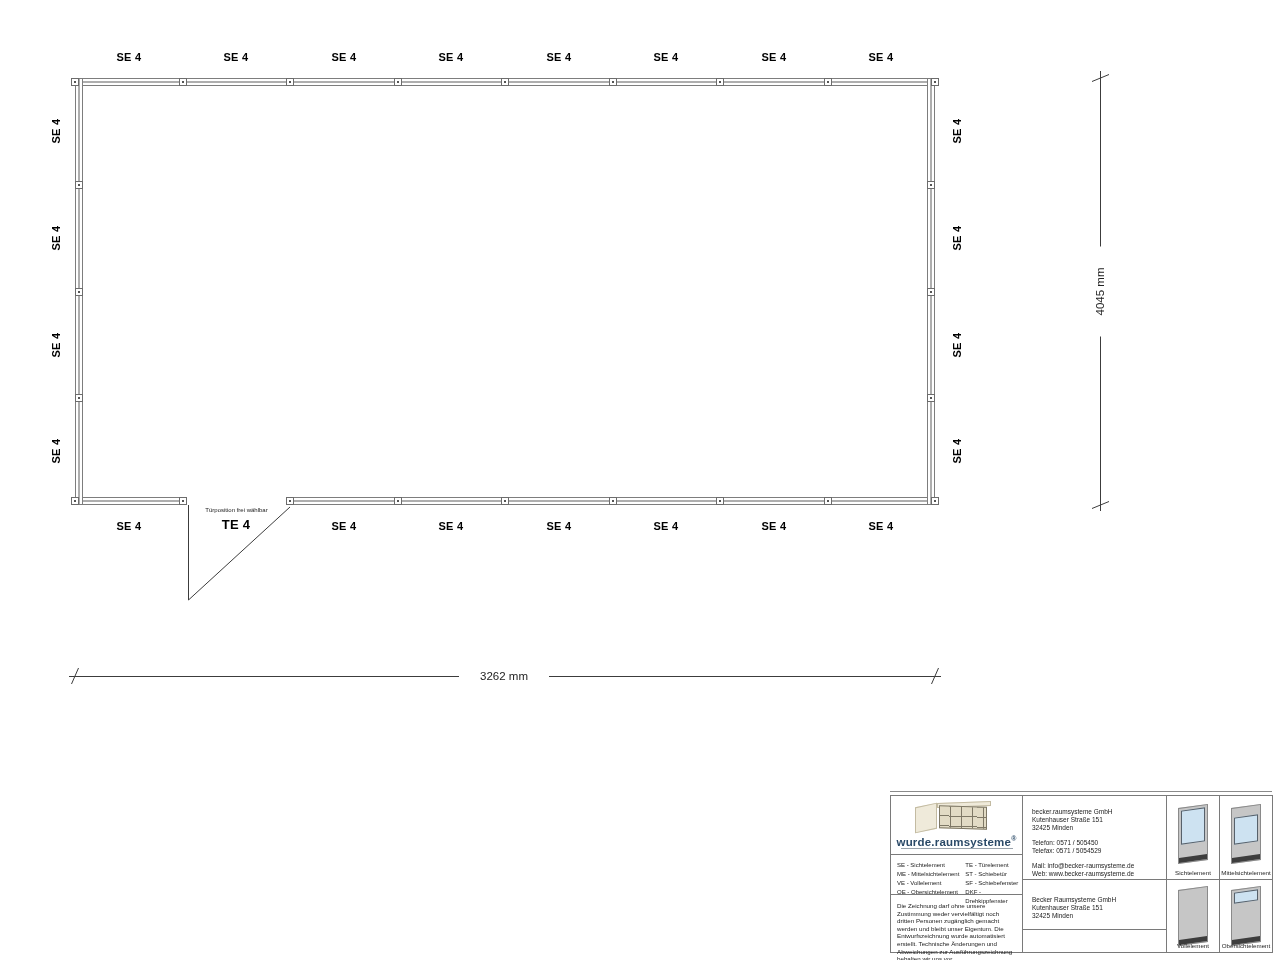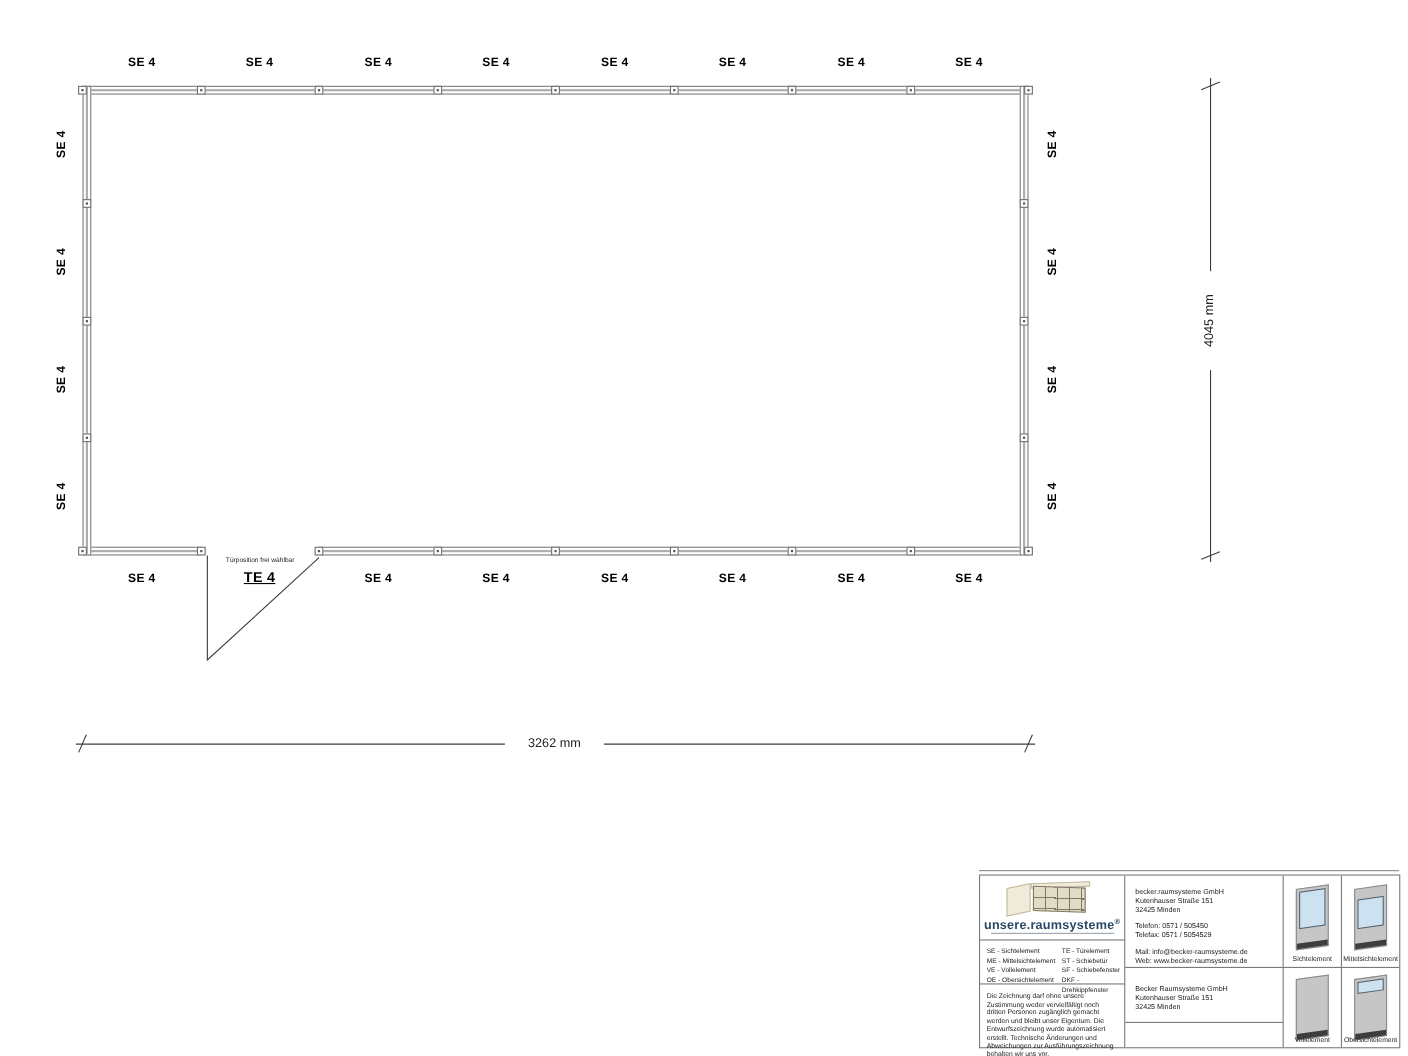--- a/index.html
+++ b/index.html
@@ -10,21 +10,21 @@
   .wall{position:absolute;background:#fff;border:1px solid #7d7d7d;box-sizing:border-box;}
   .wall-h::after{content:'';position:absolute;left:0;right:0;top:2px;height:2px;background:#aeaeae;}
   .wall-v::after{content:'';position:absolute;top:0;bottom:0;left:2px;width:2px;background:#aeaeae;}
   .post{position:absolute;width:8px;height:8px;background:#fff;border:1px solid #6c6c6c;box-sizing:border-box;}
   .post::after{content:'';position:absolute;left:2px;top:2px;width:2px;height:2px;background:#555;}
 
   
   .lbl{position:absolute;width:86px;height:14px;line-height:14px;text-align:center;
        font-weight:bold;font-size:11px;color:#000;letter-spacing:.3px;}
   .lbl-v{transform:rotate(-90deg);transform-origin:center;}
-  .lbl-te{font-size:13px;height:16px;line-height:16px;text-decoration:underline;}
+  .lbl-te{font-size:13px;height:16px;line-height:16px;}
   .door-note{position:absolute;left:183px;top:507px;width:107px;text-align:center;
              font-size:6px;color:#222;}
 
   
   .overlay{position:absolute;left:0;top:0;pointer-events:none;}
   .dim-text{position:absolute;background:#fff;text-align:center;font-size:11.5px;color:#222;
             height:15px;line-height:15px;}
   .dim-h{left:459px;top:669px;width:90px;}
   .dim-v{left:1055px;top:284px;width:90px;transform:rotate(-90deg);transform-origin:center;}
 
@@ -170,21 +170,21 @@
 
   <div class="tb-topline"></div>
   <div class="tb">
 
     <div class="cell c1 r-logo">
       <div class="logo-art">
         <div class="la-roof"></div>
         <div class="la-left"></div>
         <div class="la-cab"></div>
       </div>
-      <div class="logo-word"><span>unsere.raumsysteme</span><sup>®</sup></div>
+      <div class="logo-word"><span>wurde.raumsysteme</span><sup>®</sup></div>
       <div class="logo-underline"></div>
     </div>
 
     <div class="cell c1 r-legend">
       <div class="legend">
         <div class="lcol1">
           <div>SE - Sichtelement</div>
           <div>ME - Mittelsichtelement</div>
           <div>VE - Vollelement</div>
           <div>OE - Obersichtelement</div>

